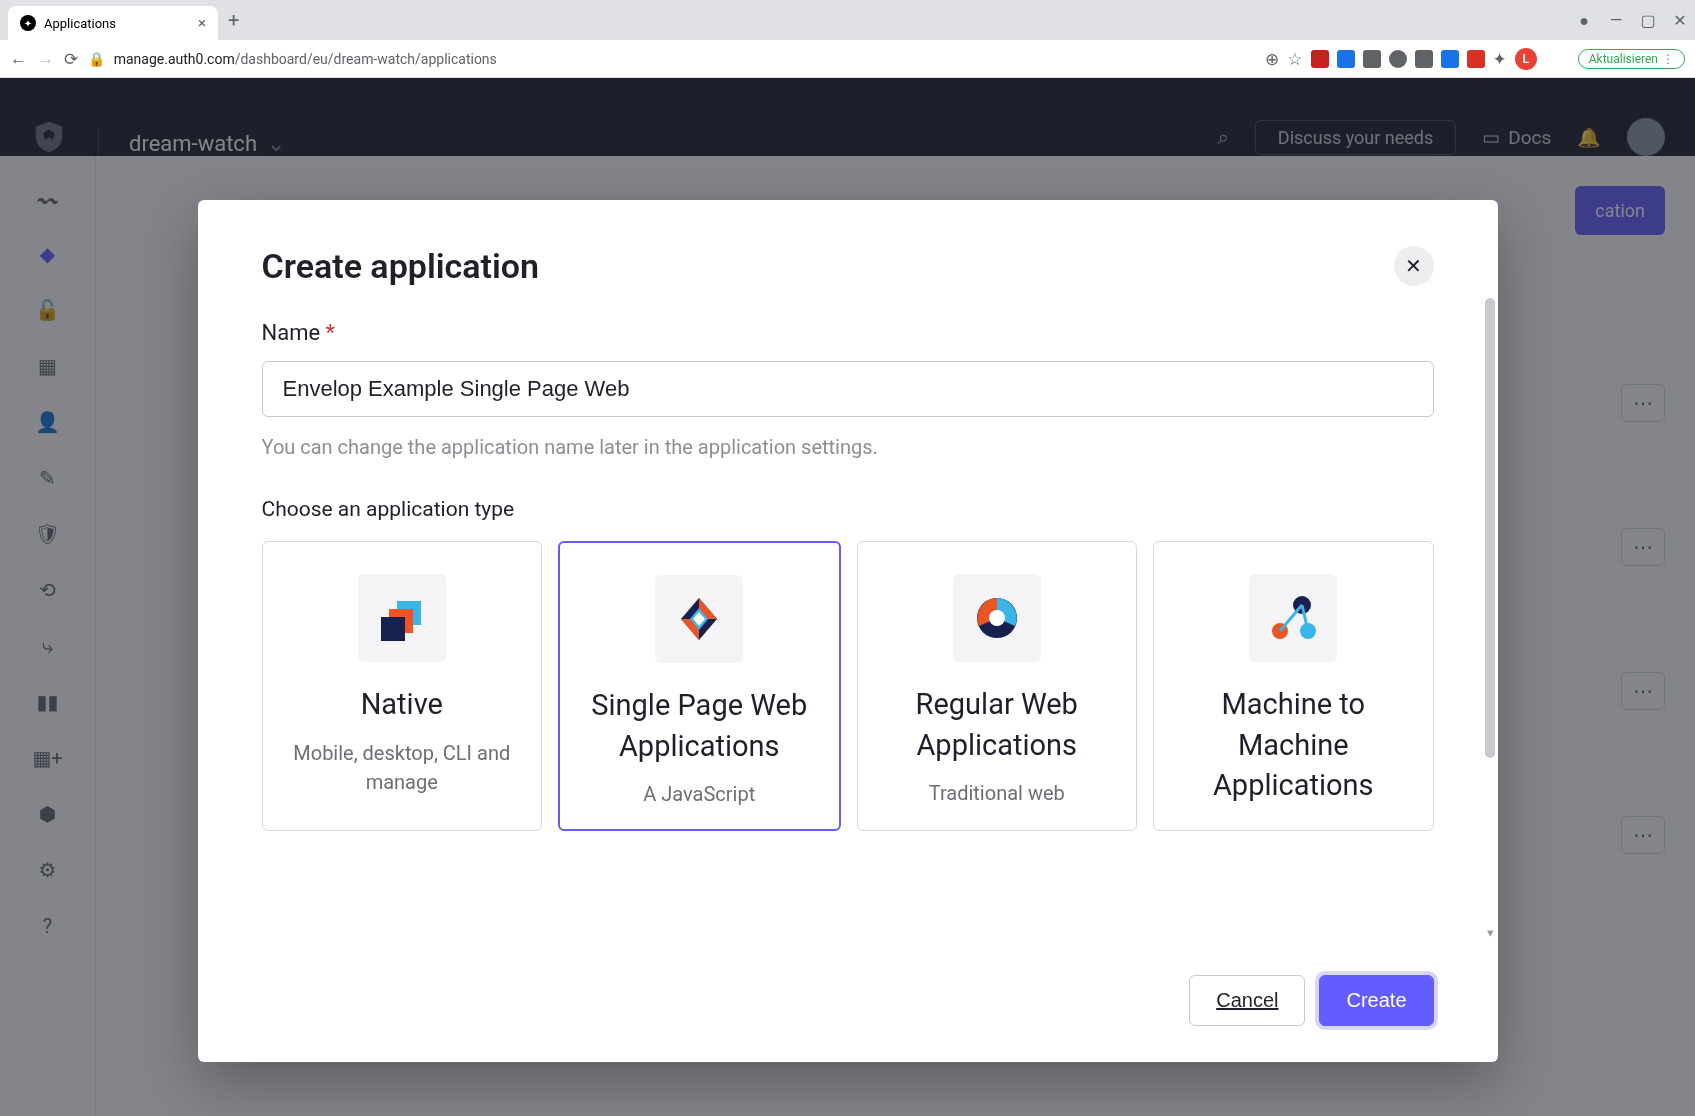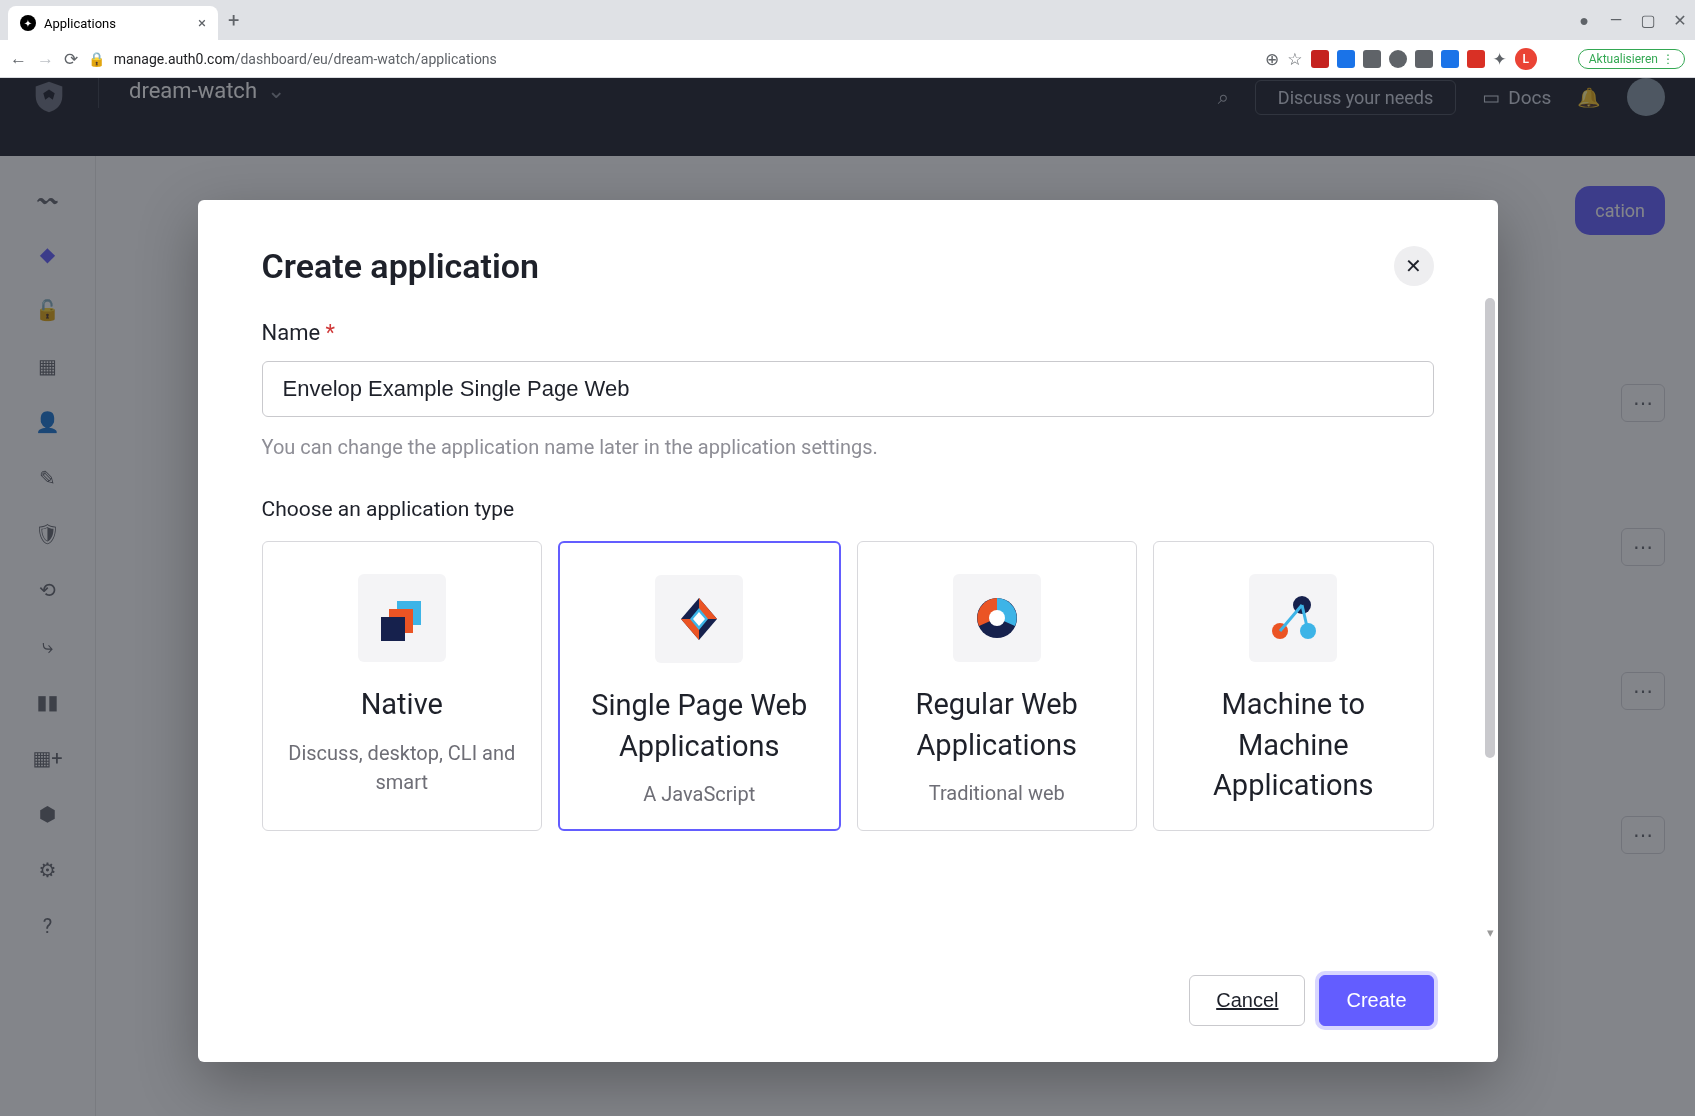--- a/index.html
+++ b/index.html
@@ -19,38 +19,38 @@
   .nav-btn.disabled { color: #bdc1c6; }
   .url-box { flex: 1; display: flex; align-items: center; font-size: 14px; color: #5f6368; gap: 8px; }
   .url-text .domain { color: #202124; }
   .ext-icons { display: flex; gap: 8px; align-items: center; }
   .ext-ico { width: 18px; height: 18px; border-radius: 3px; }
   .refresh-pill { border: 1px solid #34a853; color: #34a853; border-radius: 14px; padding: 2px 10px; font-size: 12px; display: flex; align-items: center; gap: 4px; margin-left: 33px; }
   .avatar-l { width: 22px; height: 22px; border-radius: 50%; background: #ea4335; color: #fff; display: flex; align-items: center; justify-content: center; font-size: 12px; font-weight: 600; }
 
   
   .app { position: relative; height: calc(100% - 78px); background: #fff; }
-  .app-header { height: 78px; background: #1e212a; display: flex; align-items: flex-start; padding: 0 30px; gap: 30px; }
+  .app-header { height: 78px; background: #1e212a; display: flex; align-items: flex-end; padding: 0 30px; gap: 30px; }
   .logo { width: 38px; height: 38px; }
   .divider-v { width: 1px; height: 30px; background: #3a3e4a; }
   .tenant { color: #fff; font-size: 22px; display: flex; align-items: center; gap: 10px; }
   .hdr-right { margin-left: auto; display: flex; align-items: center; gap: 26px; }
   .search-ico { color: #b0b4bf; font-size: 20px; }
   .discuss-btn { border: 1px solid #4a4e5a; color: #d0d4df; padding: 6px 22px; border-radius: 6px; font-size: 18px; }
   .docs-link { color: #d0d4df; font-size: 19px; display: flex; align-items: center; gap: 8px; }
   .bell { color: #b0b4bf; font-size: 19px; }
   .user-avatar { width: 38px; height: 38px; border-radius: 50%; background: #8a9aa6; }
 
   .app-body { display: flex; height: calc(100% - 78px); }
   .sidebar { width: 96px; background: #fff; border-right: 1px solid #e8e8e8; display: flex; flex-direction: column; align-items: center; padding-top: 30px; gap: 32px; }
   .side-ico { width: 24px; height: 24px; color: #65676e; display: flex; align-items: center; justify-content: center; font-size: 20px; cursor: pointer; }
   .side-ico.active { color: #635dff; }
 
   .main { flex: 1; padding: 40px 30px; position: relative; }
-  .create-app-btn { position: absolute; right: 30px; top: 30px; background: #635dff; color: #fff; padding: 14px 20px; border-radius: 15px; font-size: 18px; text-align: center; }
+  .create-app-btn { position: absolute; right: 30px; top: 30px; background: #635dff; color: #fff; padding: 14px 20px; border-radius: 6px; font-size: 18px; text-align: center; }
   .app-row { display: flex; align-items: center; justify-content: flex-end; padding: 18px 0; }
   .row-menu { border: 1px solid #d8d8dc; border-radius: 6px; width: 44px; height: 38px; display: flex; align-items: center; justify-content: center; color: #65676e; font-size: 20px; cursor: pointer; }
 
   .backdrop { position: absolute; inset: 0; top: 0; background: rgba(30,33,42,0.55); }
 
   
   .modal { position: absolute; left: 50%; top: 122px; transform: translateX(-50%); width: 1300px; background: #fff; border-radius: 6px; box-shadow: 0 20px 60px rgba(0,0,0,0.3); display: flex; flex-direction: column; height: 862px; }
   .modal-head { padding: 46px 64px 10px; display: flex; align-items: flex-start; gap: 16px; }
   .modal-title { font-size: 34px; font-weight: 600; color: #1e212a; }
   .modal-close { margin-left: auto; width: 40px; height: 40px; border-radius: 50%; background: #eeeef0; display: flex; align-items: center; justify-content: center; font-size: 20px; color: #1e212a; cursor: pointer; }
@@ -201,21 +201,21 @@
       <div class="type-grid">
         <div class="type-card">
           <div class="type-icon">
             <svg width="50" height="50" viewBox="0 0 50 50">
                 <rect x="20" y="8" width="24" height="24" fill="#3db4e7"></rect>
                 <rect x="12" y="16" width="24" height="24" fill="#eb5424"></rect>
                 <rect x="4" y="24" width="24" height="24" fill="#16214d"></rect>
               </svg>
           </div>
           <div class="type-title">Native</div>
-          <div class="type-desc">Discuss, desktop, CLI and smart</div>
+          <div class="type-desc">Mobile, desktop, CLI and manage</div>
         </div>
         <div class="type-card selected">
           <div class="type-icon">
             <svg width="50" height="50" viewBox="0 0 50 50">
                 <path fill="#16214d" d="M25 4l18 21-18 21-18-21z"></path>
                 <path fill="#eb5424" d="M25 4l18 21H25z M25 46L7 25h18z"></path>
                 <path fill="#3db4e7" d="M25 14l9 11-9 11-9-11z"></path>
                 <path fill="#fff" d="M25 18l6 7-6 7-6-7z"></path>
               </svg>
           </div>

